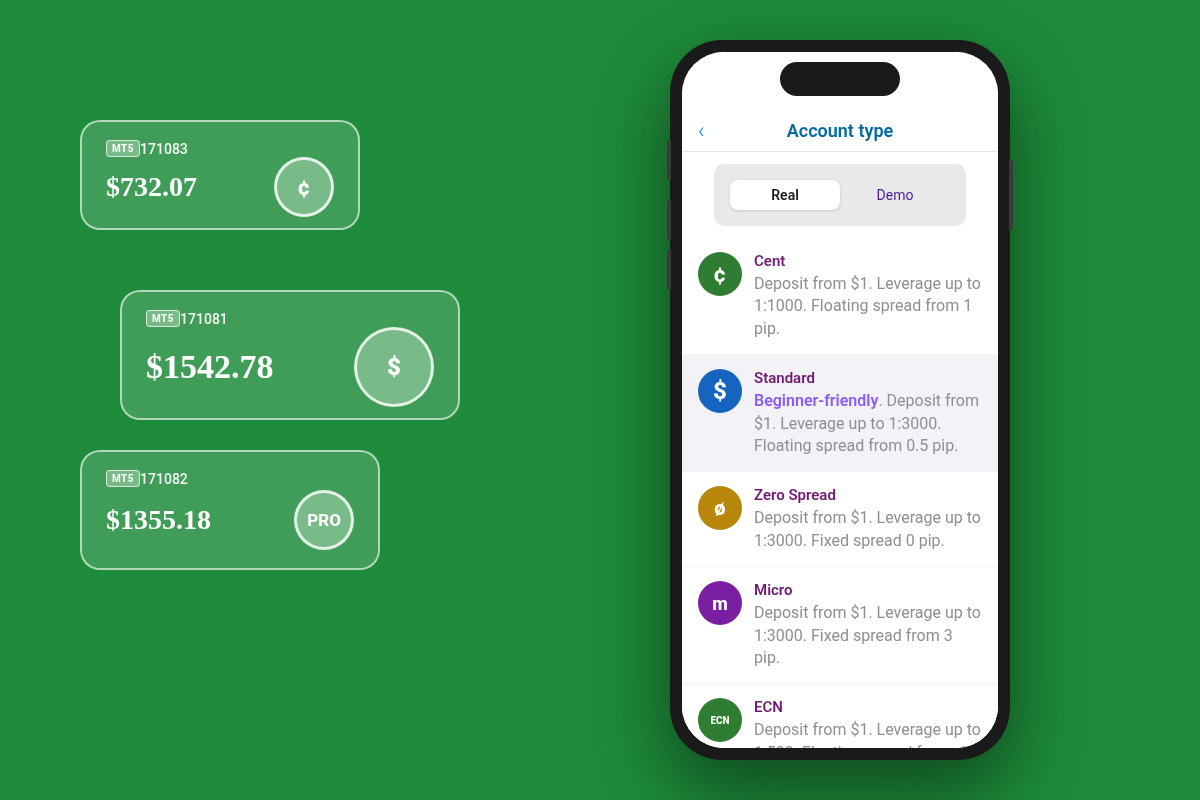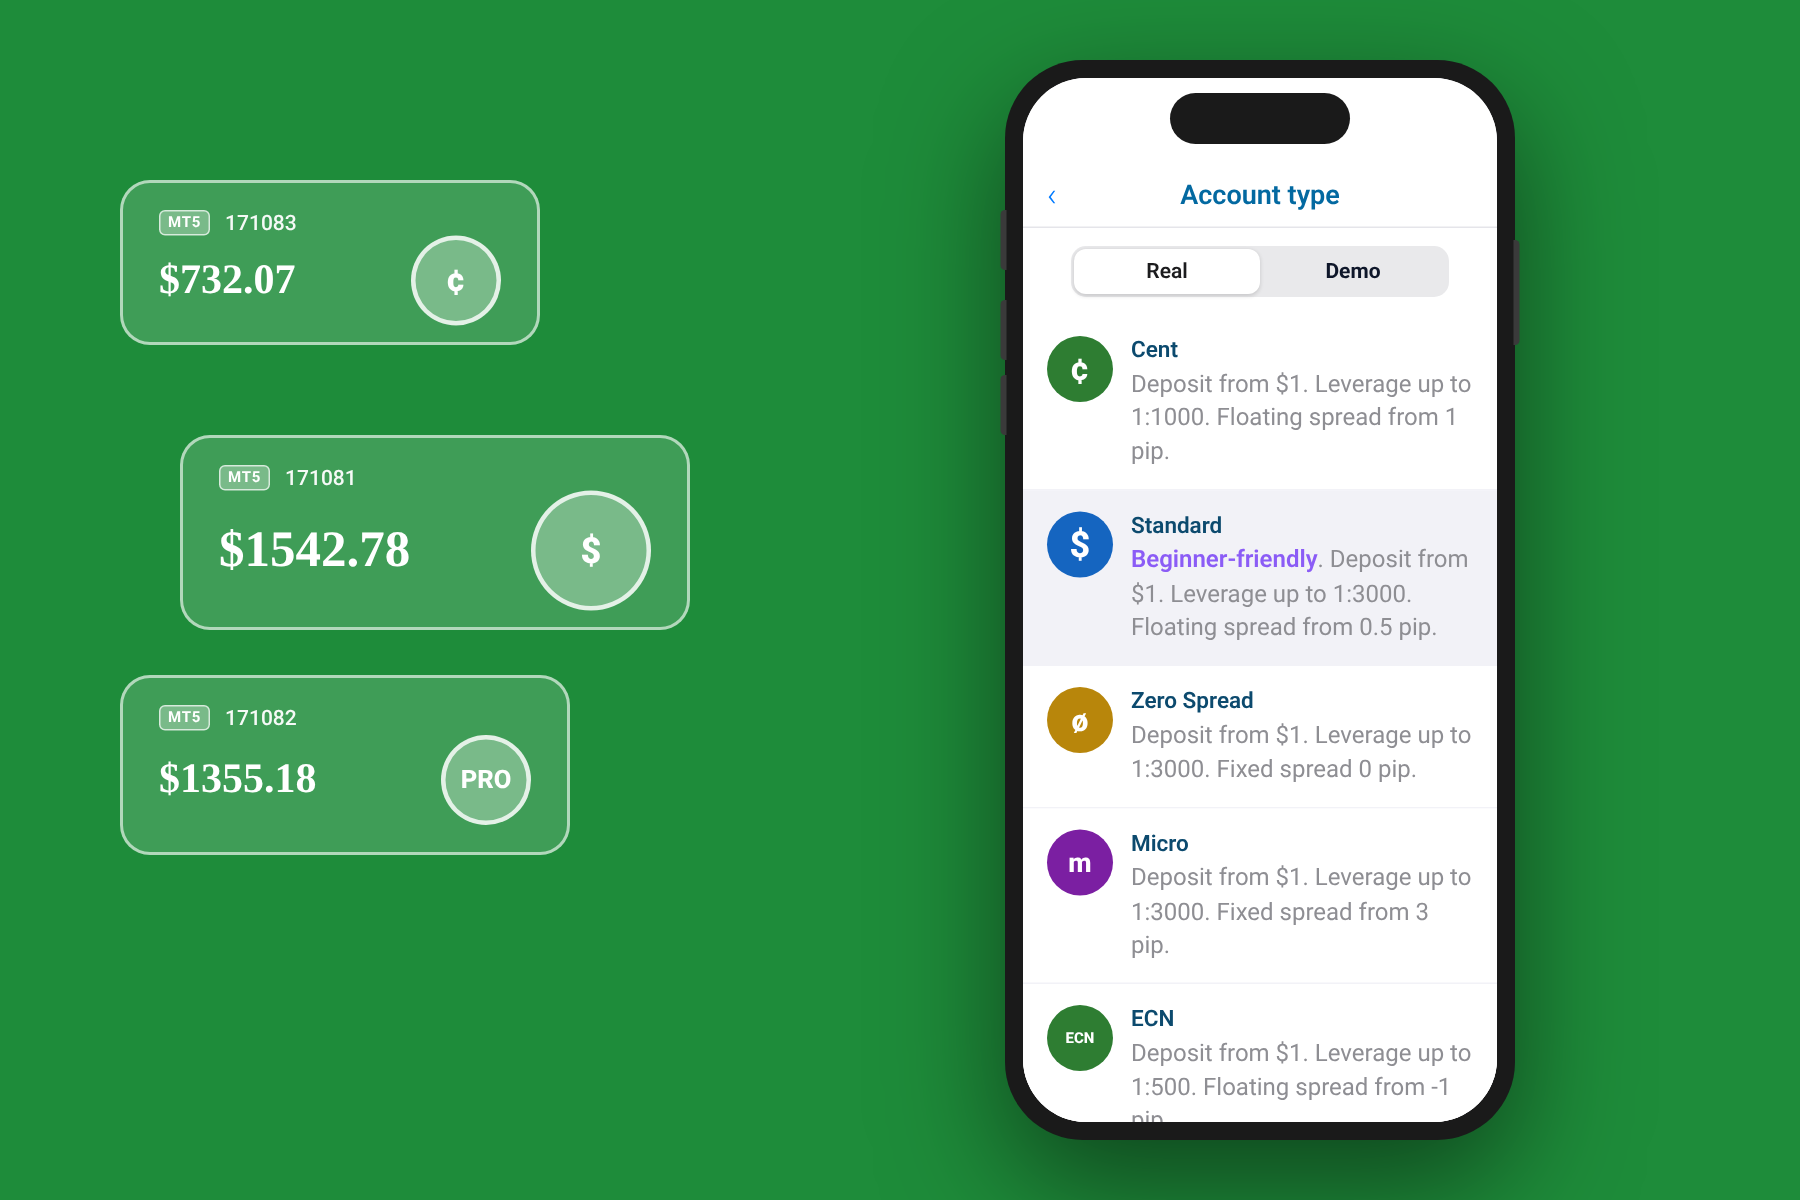--- a/index.html
+++ b/index.html
@@ -32,21 +32,20 @@
       padding: 18px 24px;
       color: white;
       display: flex;
       flex-direction: column;
       justify-content: space-between;
     }
 
     .card-top {
       display: flex;
       align-items: center;
-      gap: 10px;
     }
 
     .card-badge {
       background: rgba(255,255,255,0.3);
       border: 1px solid rgba(255,255,255,0.7);
       border-radius: 4px;
       font-size: 10px;
       font-weight: 700;
       padding: 2px 5px;
       color: white;
@@ -225,32 +224,32 @@
       font-size: 18px;
       font-weight: 600;
       color: #0369a1;
     }
 
     .tab-toggle {
       display: flex;
       margin: 12px 32px;
       background: #e9e9eb;
       border-radius: 10px;
-      padding: 2px;
+      padding: 16px;
     }
 
     .tab-btn {
       flex: 1;
       padding: 7px 0;
       text-align: center;
       font-size: 14px;
-      font-weight: 700;
+      font-weight: 400;
       border-radius: 8px;
       cursor: pointer;
-      color: #0f172a;
+      color: #4c1d95;
     }
 
     .tab-btn.active {
       background: white;
       color: #1c1c1e;
       font-weight: 600;
       box-shadow: 0 1px 3px rgba(0,0,0,0.15);
     }
 
     .account-list {
@@ -291,21 +290,21 @@
     .logo-micro { background: #7b1fa2; }
     .logo-ecn { background: #2e7d32; }
 
     .account-info {
       flex: 1;
     }
 
     .account-name {
       font-size: 15px;
       font-weight: 600;
-      color: #0c4a6e;
+      color: #701a75;
       margin-bottom: 3px;
     }
 
     .account-desc {
       font-size: 16px;
       color: #8e8e93;
       line-height: 1.4;
     }
 
     .beginner-tag {

